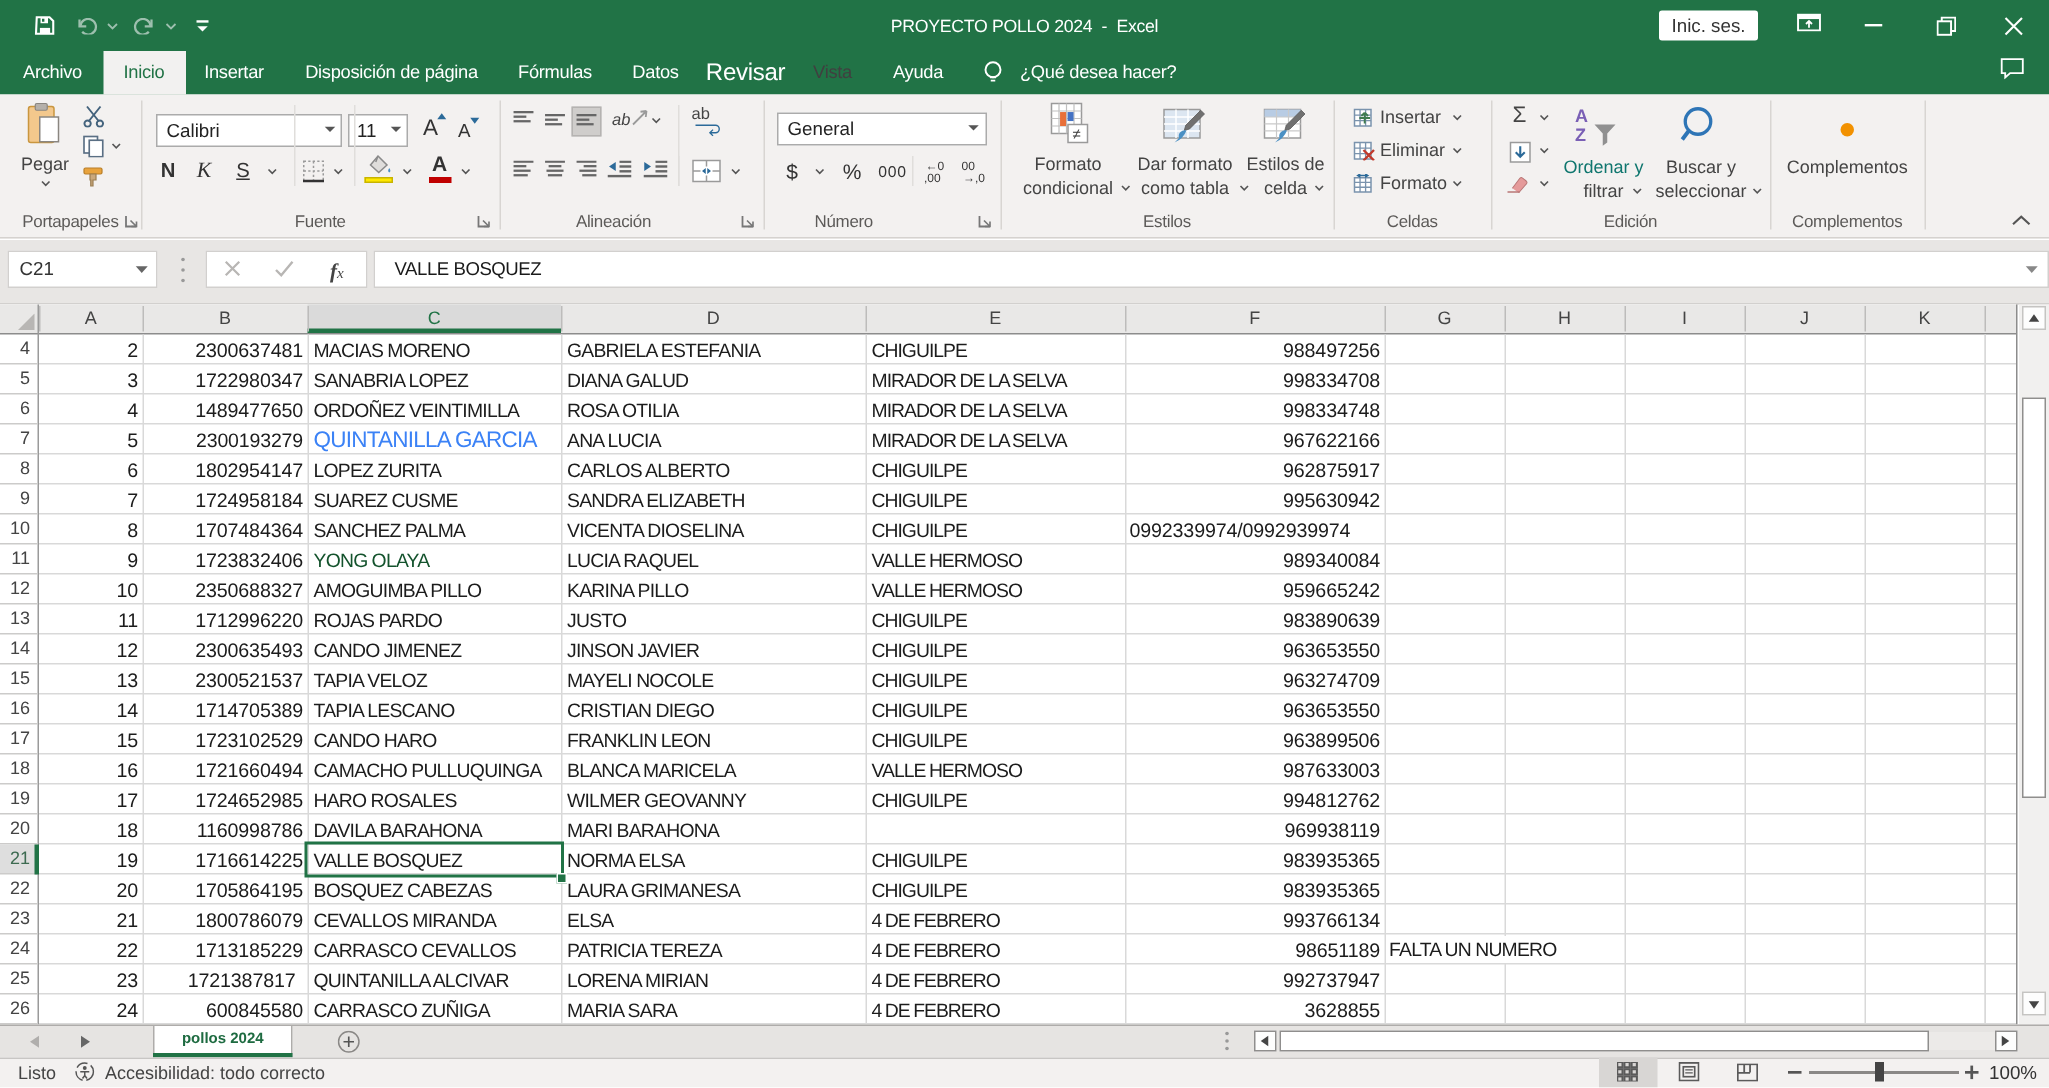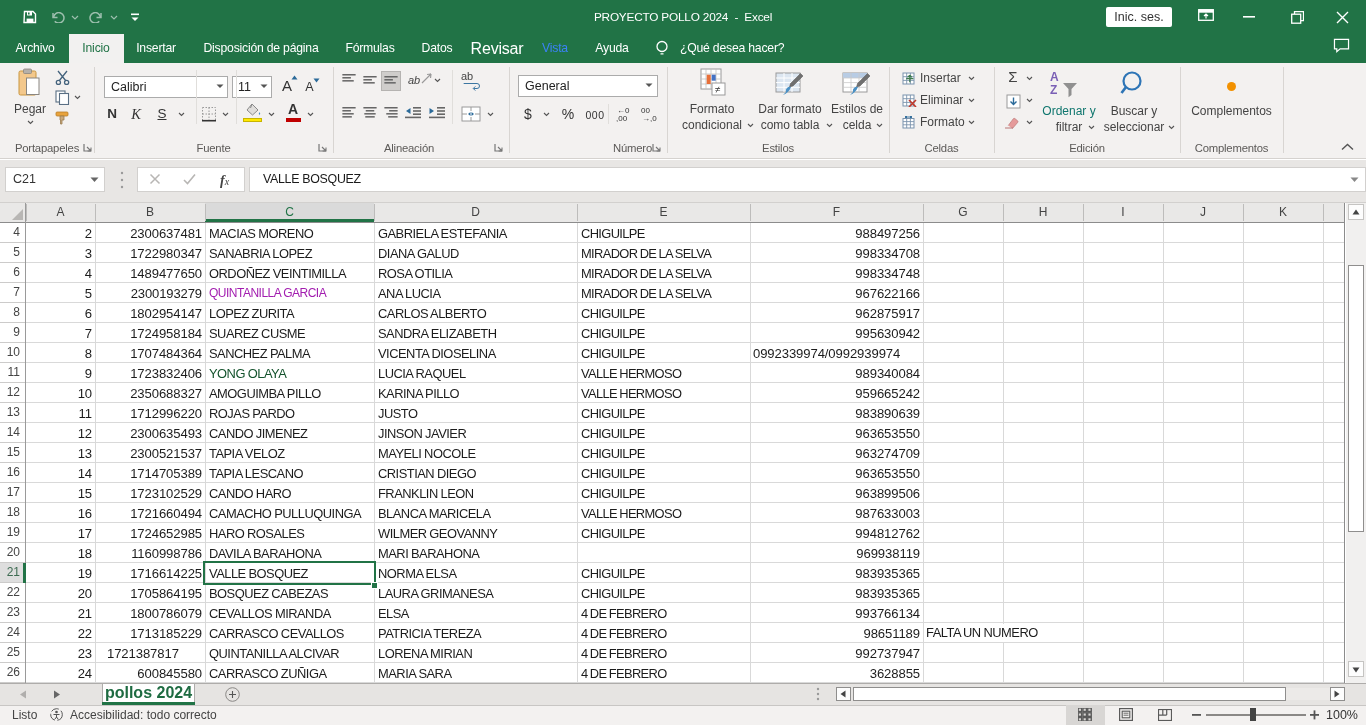--- a/index.html
+++ b/index.html
@@ -48,21 +48,21 @@
     <path d="M1 1 L12 12 M12 1 L1 12" stroke="#fff" stroke-width="1.4"></path>
   </svg>
 <div style="left:69px;top:34px;width:55px;height:29px;background:#f2f1f0"></div>
 <div style="left:-10px;top:34px;width:90px;height:29px;line-height:29px;white-space:nowrap;color:#fff;font-size:12.2px;text-align:center;letter-spacing:-0.2px">Archivo</div>
 <div style="left:51px;top:34px;width:90px;height:29px;line-height:29px;white-space:nowrap;color:#217346;font-size:12.2px;text-align:center;letter-spacing:-0.2px">Inicio</div>
 <div style="left:111px;top:34px;width:90px;height:29px;line-height:29px;white-space:nowrap;color:#fff;font-size:12.2px;text-align:center;letter-spacing:-0.2px">Insertar</div>
 <div style="left:191px;top:34px;width:140px;height:29px;line-height:29px;white-space:nowrap;color:#fff;font-size:12.2px;text-align:center;letter-spacing:-0.2px">Disposición de página</div>
 <div style="left:325px;top:34px;width:90px;height:29px;line-height:29px;white-space:nowrap;color:#fff;font-size:12.2px;text-align:center;letter-spacing:-0.2px">Fórmulas</div>
 <div style="left:392px;top:34px;width:90px;height:29px;line-height:29px;white-space:nowrap;color:#fff;font-size:12.2px;text-align:center;letter-spacing:-0.2px">Datos</div>
 <div style="left:452px;top:34px;width:90px;height:29px;line-height:29px;white-space:nowrap;color:#fff;font-size:16px;text-align:center;letter-spacing:-0.2px">Revisar</div>
-<div style="left:510px;top:34px;width:90px;height:29px;line-height:29px;white-space:nowrap;color:#3b82f6;font-size:12.2px;text-align:center;letter-spacing:-0.2px">Vista</div>
+<div style="left:510px;top:34px;width:90px;height:29px;line-height:29px;white-space:nowrap;color:#404040;font-size:12.2px;text-align:center;letter-spacing:-0.2px">Vista</div>
 <div style="left:567px;top:34px;width:90px;height:29px;line-height:29px;white-space:nowrap;color:#fff;font-size:12.2px;text-align:center;letter-spacing:-0.2px">Ayuda</div>
 <svg style="position:absolute;left:655px;top:39px;" width="14" height="18" viewBox="0 0 14 16">
     <circle cx="7" cy="6.5" r="5" fill="none" stroke="#fff" stroke-width="1.3"></circle>
     <path d="M5 11.5 h4 M5.5 13.8 h3" stroke="#fff" stroke-width="1.2"></path>
   </svg>
 <div style="left:680px;top:34px;width:160px;height:29px;line-height:29px;white-space:nowrap;color:#fff;font-size:12.2px;letter-spacing:-0.2px">¿Qué desea hacer?</div>
 <svg style="position:absolute;left:1333px;top:38px;" width="17" height="15" viewBox="0 0 17 16">
     <path d="M1 1.5 h15 v10 h-9 l-3.5 3 v-3 h-2.5 z" fill="none" stroke="#fff" stroke-width="1.3"></path>
   </svg>
 <div style="left:0px;top:63px;width:1366px;height:96px;background:#f3f1f0;border-bottom:1px solid #d5d2cf"></div>
@@ -240,21 +240,21 @@
 <div style="left:583px;top:107px;width:24px;height:16px;line-height:16px;white-space:nowrap;color:#333;font-size:10.5px;letter-spacing:0.5px;text-align:center">000</div>
 <div style="left:608px;top:104px;width:1px;height:20px;background:#e0dedb"></div>
 <svg style="position:absolute;left:615px;top:105px;" width="20" height="18" viewBox="0 0 20 18">
     <text x="2" y="8" font-size="8" fill="#333">←0</text>
     <text x="1" y="16" font-size="8" fill="#333">,00</text>
   </svg>
 <svg style="position:absolute;left:640px;top:105px;" width="20" height="18" viewBox="0 0 20 18">
     <text x="1" y="8" font-size="8" fill="#333">00</text>
     <text x="2" y="16" font-size="8" fill="#333">→,0</text>
   </svg>
-<div style="left:531px;top:142px;width:121px;height:13px;line-height:13px;white-space:nowrap;color:#5c5a58;font-size:11.3px;text-align:right;letter-spacing:-0.2px">Número</div>
+<div style="left:502px;top:142px;width:121px;height:13px;line-height:13px;white-space:nowrap;color:#5c5a58;font-size:11.3px;text-align:center;letter-spacing:-0.2px">Número</div>
 <svg style="position:absolute;left:652px;top:143px;" width="10" height="10" viewBox="0 0 10 10">
     <path d="M1 1 v7 h7" fill="none" stroke="#777" stroke-width="1.2"></path>
     <path d="M4 4 l4 4 M8 4.6 v3.4 h-3.4" fill="none" stroke="#777" stroke-width="1.1"></path>
   </svg>
 <div style="left:667px;top:67px;width:1px;height:86px;background:#d8d5d2"></div>
 <svg style="position:absolute;left:700px;top:68px;" width="27" height="30" viewBox="0 0 27 30">
     <rect x="1" y="1" width="20" height="20" fill="#fff" stroke="#9a9a9a" stroke-width="1"></rect>
 <path d="M1 6 h20 M1 11 h20 M1 16 h20 M6 1 v20 M11 1 v20 M16 1 v20" stroke="#c0c0c0" stroke-width="0.8"></path>
 <rect x="6.7" y="6.7" width="4" height="9.3" fill="#e8703a"></rect>
     <rect x="11.7" y="6.7" width="4" height="6" fill="#4472c4"></rect>
@@ -498,21 +498,21 @@
 <div style="left:0px;top:263px;width:20px;height:19px;line-height:19px;white-space:nowrap;color:#444;font-size:12px;text-align:right">6</div>
 <div style="left:26px;top:264px;width:66px;height:19px;line-height:19px;white-space:nowrap;color:#1c1c1c;font-size:13.1px;letter-spacing:-0.1px;text-align:right">4</div>
 <div style="left:95px;top:264px;width:107px;height:19px;line-height:19px;white-space:nowrap;color:#1c1c1c;font-size:13.1px;letter-spacing:-0.1px;text-align:right">1489477650</div>
 <div style="left:209px;top:264px;width:200px;height:19px;line-height:19px;white-space:nowrap;color:#1c1c1c;font-size:12.9px;letter-spacing:-0.5px;word-spacing:-0.3px">ORDOÑEZ VEINTIMILLA</div>
 <div style="left:378px;top:264px;width:220px;height:19px;line-height:19px;white-space:nowrap;color:#1c1c1c;font-size:12.9px;letter-spacing:-0.5px;word-spacing:-0.3px">ROSA OTILIA</div>
 <div style="left:581px;top:264px;width:180px;height:19px;line-height:19px;white-space:nowrap;color:#1c1c1c;font-size:12.9px;letter-spacing:-0.65px;word-spacing:-0.6px">MIRADOR DE LA SELVA</div>
 <div style="left:750px;top:264px;width:170px;height:19px;line-height:19px;white-space:nowrap;color:#1c1c1c;font-size:13.1px;letter-spacing:-0.1px;text-align:right">998334748</div>
 <div style="left:0px;top:283px;width:20px;height:19px;line-height:19px;white-space:nowrap;color:#444;font-size:12px;text-align:right">7</div>
 <div style="left:26px;top:284px;width:66px;height:19px;line-height:19px;white-space:nowrap;color:#1c1c1c;font-size:13.1px;letter-spacing:-0.1px;text-align:right">5</div>
 <div style="left:95px;top:284px;width:107px;height:19px;line-height:19px;white-space:nowrap;color:#1c1c1c;font-size:13px;letter-spacing:-0.1px;text-align:right">2300193279</div>
-<div style="left:209px;top:284px;width:200px;height:19px;line-height:19px;white-space:nowrap;color:#a21caf;font-size:12px;letter-spacing:-0.5px;word-spacing:-0.3px">QUINTANILLA GARCIA</div>
+<div style="left:209px;top:284px;width:200px;height:19px;line-height:19px;white-space:nowrap;color:#3b82f6;font-size:15px;letter-spacing:-0.5px;word-spacing:-0.3px">QUINTANILLA GARCIA</div>
 <div style="left:378px;top:284px;width:220px;height:19px;line-height:19px;white-space:nowrap;color:#1c1c1c;font-size:12.9px;letter-spacing:-0.5px;word-spacing:-0.3px">ANA LUCIA</div>
 <div style="left:581px;top:284px;width:180px;height:19px;line-height:19px;white-space:nowrap;color:#1c1c1c;font-size:12.9px;letter-spacing:-0.65px;word-spacing:-0.6px">MIRADOR DE LA SELVA</div>
 <div style="left:750px;top:284px;width:170px;height:19px;line-height:19px;white-space:nowrap;color:#1c1c1c;font-size:13.1px;letter-spacing:-0.1px;text-align:right">967622166</div>
 <div style="left:0px;top:303px;width:20px;height:19px;line-height:19px;white-space:nowrap;color:#444;font-size:12px;text-align:right">8</div>
 <div style="left:26px;top:304px;width:66px;height:19px;line-height:19px;white-space:nowrap;color:#1c1c1c;font-size:13.1px;letter-spacing:-0.1px;text-align:right">6</div>
 <div style="left:95px;top:304px;width:107px;height:19px;line-height:19px;white-space:nowrap;color:#1c1c1c;font-size:13.1px;letter-spacing:-0.1px;text-align:right">1802954147</div>
 <div style="left:209px;top:304px;width:200px;height:19px;line-height:19px;white-space:nowrap;color:#1c1c1c;font-size:12.9px;letter-spacing:-0.5px;word-spacing:-0.3px">LOPEZ ZURITA</div>
 <div style="left:378px;top:304px;width:220px;height:19px;line-height:19px;white-space:nowrap;color:#1c1c1c;font-size:12.9px;letter-spacing:-0.5px;word-spacing:-0.3px">CARLOS ALBERTO</div>
 <div style="left:581px;top:304px;width:180px;height:19px;line-height:19px;white-space:nowrap;color:#1c1c1c;font-size:12.9px;letter-spacing:-0.65px;word-spacing:-0.6px">CHIGUILPE</div>
 <div style="left:750px;top:304px;width:170px;height:19px;line-height:19px;white-space:nowrap;color:#1c1c1c;font-size:13.1px;letter-spacing:-0.1px;text-align:right">962875917</div>
@@ -625,21 +625,21 @@
 <div style="left:0px;top:623px;width:20px;height:19px;line-height:19px;white-space:nowrap;color:#444;font-size:12px;text-align:right">24</div>
 <div style="left:26px;top:624px;width:66px;height:19px;line-height:19px;white-space:nowrap;color:#1c1c1c;font-size:13.1px;letter-spacing:-0.1px;text-align:right">22</div>
 <div style="left:95px;top:624px;width:107px;height:19px;line-height:19px;white-space:nowrap;color:#1c1c1c;font-size:13.1px;letter-spacing:-0.1px;text-align:right">1713185229</div>
 <div style="left:209px;top:624px;width:200px;height:30px;line-height:19px;white-space:nowrap;color:#1c1c1c;font-size:12.9px;letter-spacing:-0.5px;word-spacing:-0.3px">CARRASCO CEVALLOS</div>
 <div style="left:378px;top:624px;width:220px;height:19px;line-height:19px;white-space:nowrap;color:#1c1c1c;font-size:12.9px;letter-spacing:-0.5px;word-spacing:-0.3px">PATRICIA TEREZA</div>
 <div style="left:581px;top:624px;width:180px;height:19px;line-height:19px;white-space:nowrap;color:#1c1c1c;font-size:12.9px;letter-spacing:-0.65px;word-spacing:-0.6px">4 DE FEBRERO</div>
 <div style="left:750px;top:624px;width:170px;height:19px;line-height:19px;white-space:nowrap;color:#1c1c1c;font-size:13.1px;letter-spacing:-0.1px;text-align:right">98651189</div>
 <div style="left:926px;top:624px;width:126px;height:18px;line-height:18px;white-space:nowrap;color:#1c1c1c;font-size:12.9px;letter-spacing:-0.5px;word-spacing:-0.3px;background:#fff">FALTA UN NUMERO</div>
 <div style="left:0px;top:643px;width:20px;height:19px;line-height:19px;white-space:nowrap;color:#444;font-size:12px;text-align:right">25</div>
 <div style="left:26px;top:644px;width:66px;height:19px;line-height:19px;white-space:nowrap;color:#1c1c1c;font-size:13.1px;letter-spacing:-0.1px;text-align:right">23</div>
-<div style="left:107px;top:644px;width:107px;height:19px;line-height:19px;white-space:nowrap;color:#1c1c1c;font-size:13.1px;letter-spacing:-0.1px;">1721387817</div>
+<div style="left:90px;top:644px;width:107px;height:19px;line-height:19px;white-space:nowrap;color:#1c1c1c;font-size:13.1px;letter-spacing:-0.1px;text-align:right">1721387817</div>
 <div style="left:209px;top:644px;width:200px;height:19px;line-height:19px;white-space:nowrap;color:#1c1c1c;font-size:12.9px;letter-spacing:-0.5px;word-spacing:-0.3px">QUINTANILLA ALCIVAR</div>
 <div style="left:378px;top:644px;width:220px;height:19px;line-height:19px;white-space:nowrap;color:#1c1c1c;font-size:12.9px;letter-spacing:-0.5px;word-spacing:-0.3px">LORENA MIRIAN</div>
 <div style="left:581px;top:644px;width:180px;height:19px;line-height:19px;white-space:nowrap;color:#1c1c1c;font-size:12.9px;letter-spacing:-0.65px;word-spacing:-0.6px">4 DE FEBRERO</div>
 <div style="left:750px;top:644px;width:170px;height:19px;line-height:19px;white-space:nowrap;color:#1c1c1c;font-size:13.1px;letter-spacing:-0.1px;text-align:right">992737947</div>
 <div style="left:0px;top:663px;width:20px;height:19px;line-height:19px;white-space:nowrap;color:#444;font-size:12px;text-align:right">26</div>
 <div style="left:26px;top:664px;width:66px;height:19px;line-height:19px;white-space:nowrap;color:#1c1c1c;font-size:13.1px;letter-spacing:-0.1px;text-align:right">24</div>
 <div style="left:95px;top:664px;width:107px;height:19px;line-height:19px;white-space:nowrap;color:#1c1c1c;font-size:13.1px;letter-spacing:-0.1px;text-align:right">600845580</div>
 <div style="left:209px;top:664px;width:200px;height:19px;line-height:19px;white-space:nowrap;color:#1c1c1c;font-size:12.9px;letter-spacing:-0.5px;word-spacing:-0.3px">CARRASCO ZUÑIGA</div>
 <div style="left:378px;top:664px;width:220px;height:19px;line-height:19px;white-space:nowrap;color:#1c1c1c;font-size:12.9px;letter-spacing:-0.5px;word-spacing:-0.3px">MARIA SARA</div>
 <div style="left:581px;top:664px;width:180px;height:19px;line-height:19px;white-space:nowrap;color:#1c1c1c;font-size:12.9px;letter-spacing:-0.65px;word-spacing:-0.6px">4 DE FEBRERO</div>
@@ -658,21 +658,21 @@
   </svg>
 <div style="left:0px;top:683px;width:1366px;height:22px;background:#e6e4e2;border-top:1px solid #aeacaa"></div>
 <svg style="position:absolute;left:19px;top:690px;" width="8" height="9" viewBox="0 0 8 9">
     <path d="M7 0.5 v8 l-6 -4 z" fill="#b0aeac"></path>
   </svg>
 <svg style="position:absolute;left:53px;top:690px;" width="8" height="9" viewBox="0 0 8 9">
     <path d="M1 0.5 v8 l6 -4 z" fill="#666"></path>
   </svg>
 <div style="left:102px;top:684px;width:93px;height:21px;background:#fff;border-left:1px solid #aeacaa;border-right:1px solid #aeacaa"></div>
 <div style="left:102px;top:702px;width:93px;height:3px;background:#217346"></div>
-<div style="left:102px;top:683px;width:93px;height:20px;line-height:20px;white-space:nowrap;color:#1e6b41;font-size:16px;font-weight:bold;text-align:center">pollos 2024</div>
+<div style="left:102px;top:683px;width:93px;height:20px;line-height:20px;white-space:nowrap;color:#1e6b41;font-size:10px;font-weight:bold;text-align:center">pollos 2024</div>
 <svg style="position:absolute;left:225px;top:687px;" width="15" height="15" viewBox="0 0 15 15">
     <circle cx="7.5" cy="7.5" r="6.8" fill="none" stroke="#8a8886" stroke-width="1"></circle>
     <path d="M7.5 4 v7 M4 7.5 h7" stroke="#555" stroke-width="1.1"></path>
   </svg>
 <svg style="position:absolute;left:816px;top:687px;" width="4" height="15" viewBox="0 0 4 15">
     <circle cx="2" cy="2" r="1.2" fill="#999"></circle>
     <circle cx="2" cy="7" r="1.2" fill="#999"></circle>
     <circle cx="2" cy="12" r="1.2" fill="#999"></circle>
   </svg>
 <div style="left:836px;top:687px;width:15px;height:14px;background:#fdfdfd;border:1px solid #8f8e8d"></div>

